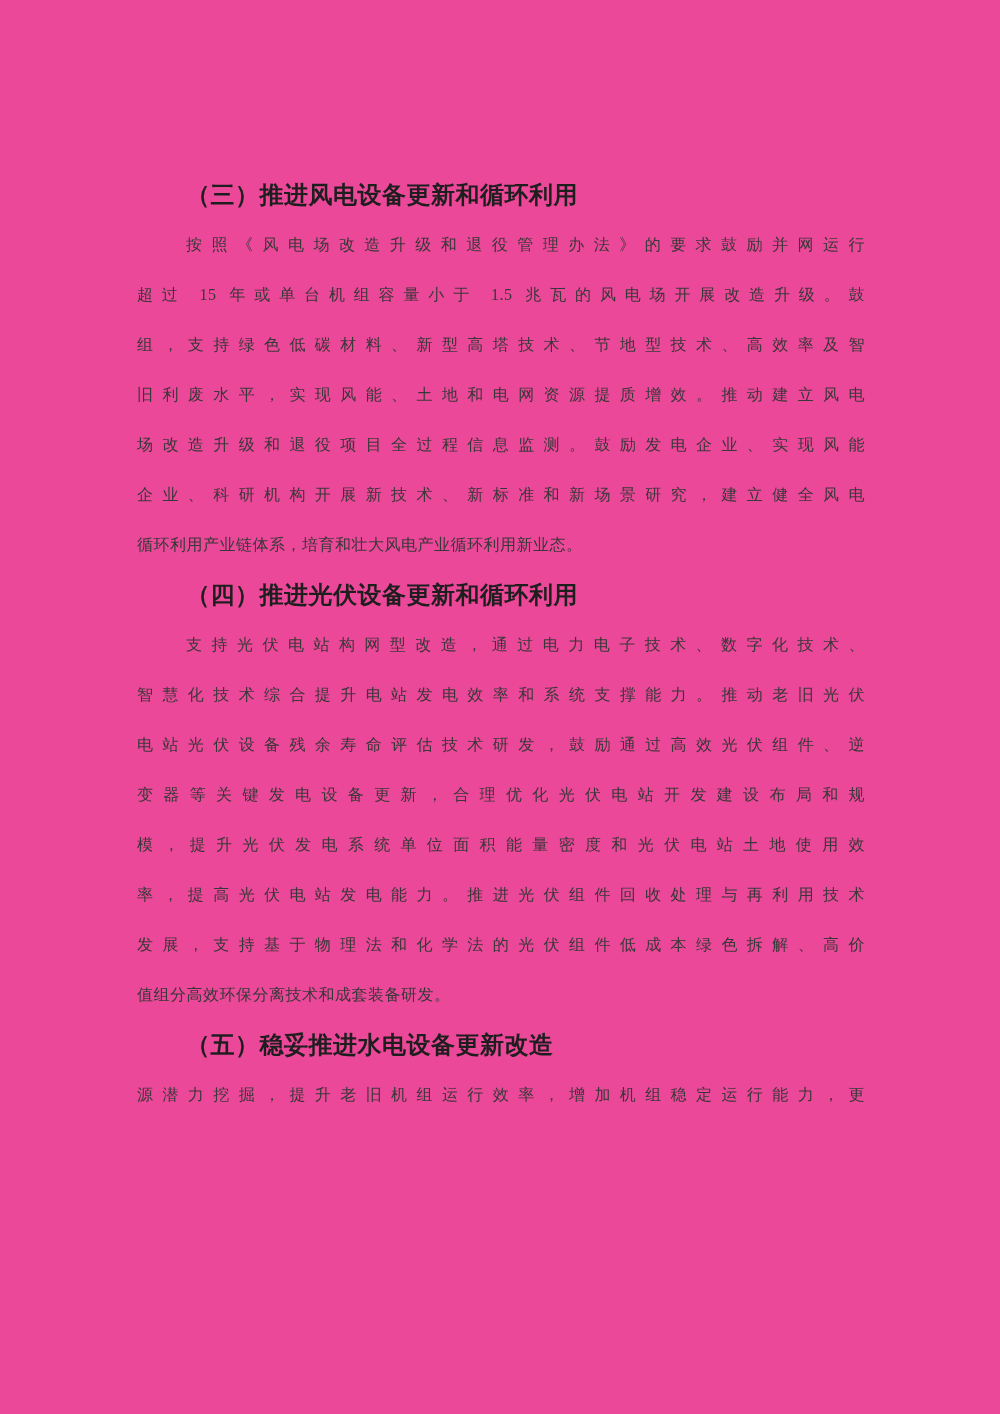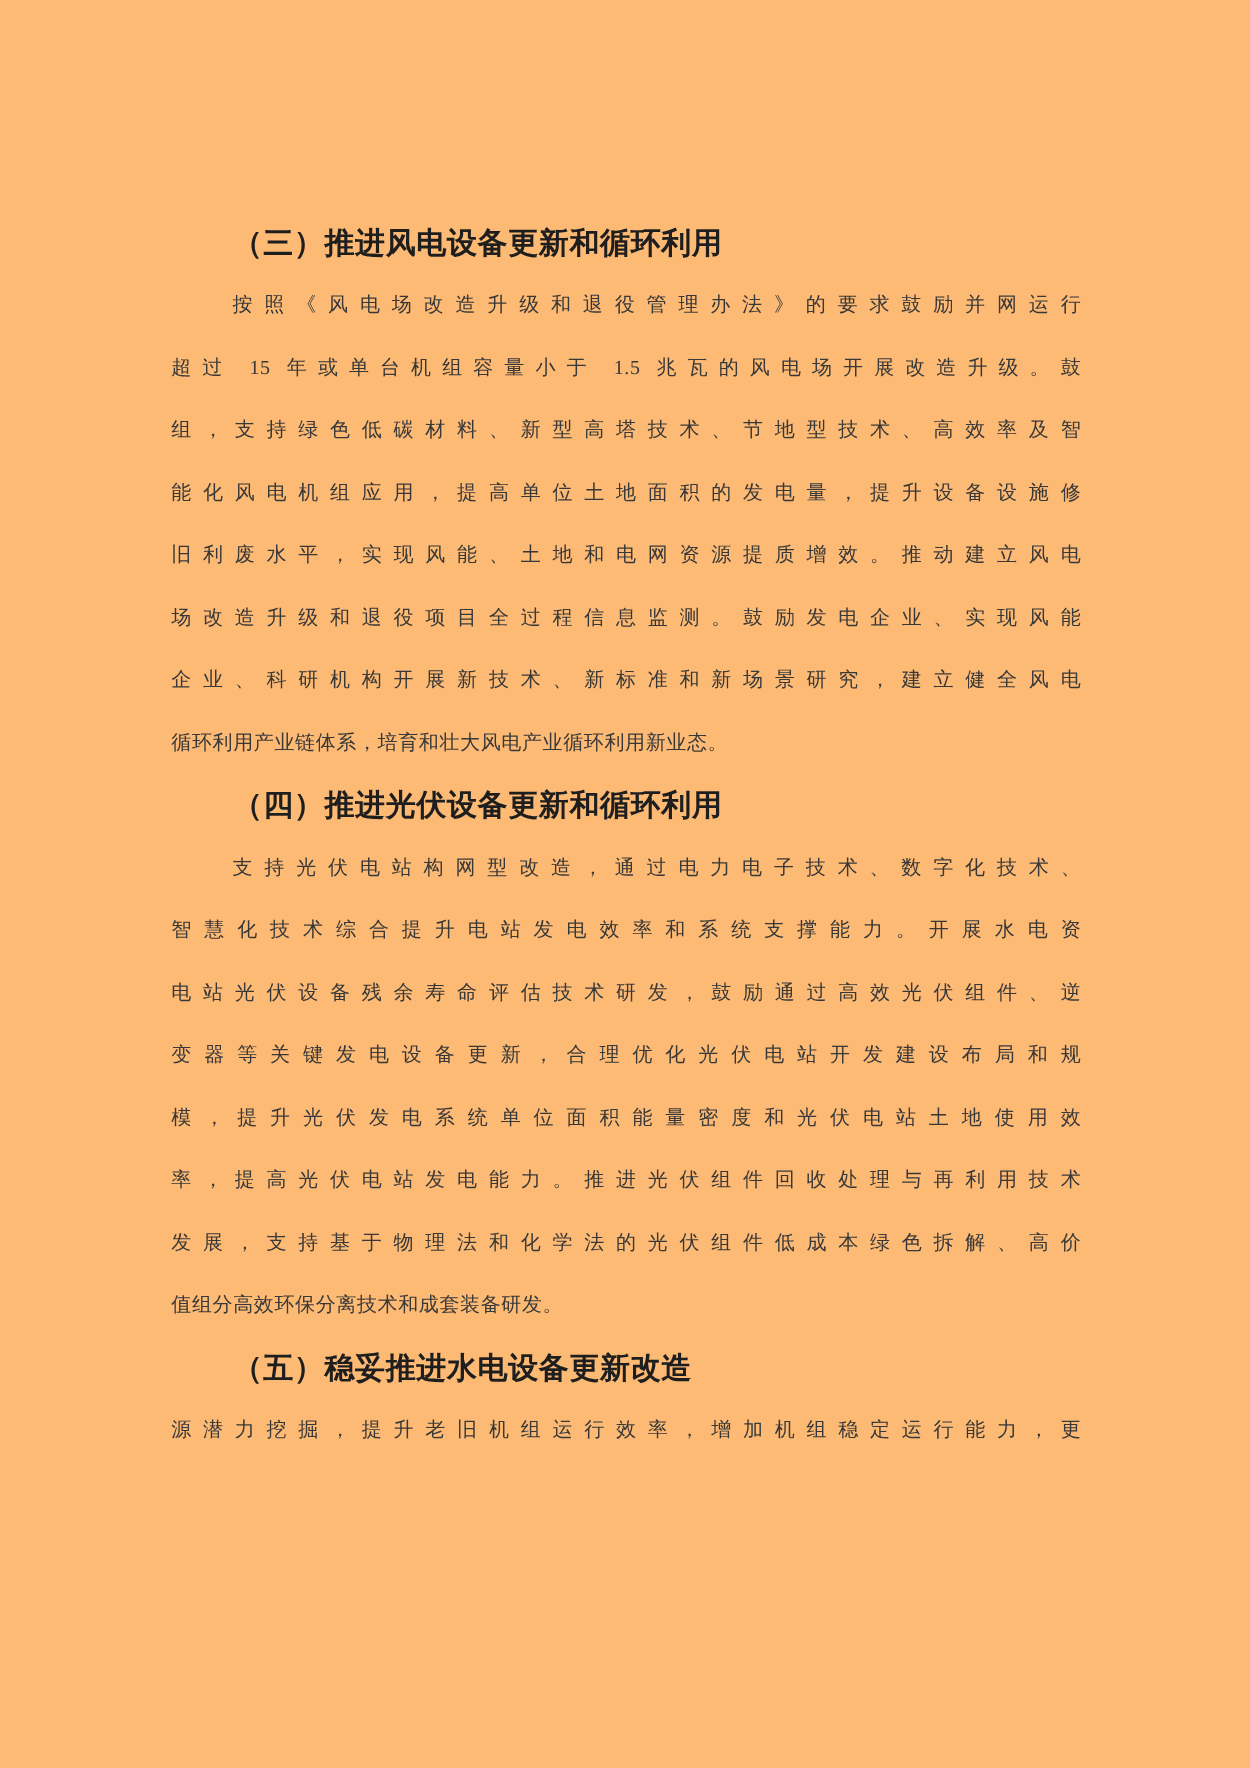--- a/index.html
+++ b/index.html
@@ -5,21 +5,21 @@
   html, body {
     margin: 0;
     padding: 0;
     background: #e8e8e8;
   }
   .page {
     position: relative;
     width: 1000px;
     height: 1414px;
     margin: 0 auto;
-    background: #fdba74;
+    background: #ec4899;
     overflow: hidden;
     font-family: "Liberation Serif", "DejaVu Serif", serif;
   }
   .content {
     position: absolute;
     left: 137px;
     top: 170px;
     width: 728px;
   }
   .line {
@@ -49,29 +49,28 @@
 </head>
 <body>
 
 <div class="page">
   <div class="content">
 
     <h2 class="heading">（三）推进风电设备更新和循环利用</h2>
     <div class="line full indent">按照《风电场改造升级和退役管理办法》的要求鼓励并网运行</div>
     <div class="line full">超过 15 年或单台机组容量小于 1.5 兆瓦的风电场开展改造升级。鼓</div>
     <div class="line full">组，支持绿色低碳材料、新型高塔技术、节地型技术、高效率及智</div>
-    <div class="line full">能化风电机组应用，提高单位土地面积的发电量，提升设备设施修</div>
     <div class="line full">旧利废水平，实现风能、土地和电网资源提质增效。推动建立风电</div>
     <div class="line full">场改造升级和退役项目全过程信息监测。鼓励发电企业、实现风能</div>
     <div class="line full">企业、科研机构开展新技术、新标准和新场景研究，建立健全风电</div>
     <div class="line">循环利用产业链体系，培育和壮大风电产业循环利用新业态。</div>
 
     <h2 class="heading">（四）推进光伏设备更新和循环利用</h2>
     <div class="line full indent">支持光伏电站构网型改造，通过电力电子技术、数字化技术、</div>
-    <div class="line full">智慧化技术综合提升电站发电效率和系统支撑能力。开展水电资</div>
+    <div class="line full">智慧化技术综合提升电站发电效率和系统支撑能力。推动老旧光伏</div>
     <div class="line full">电站光伏设备残余寿命评估技术研发，鼓励通过高效光伏组件、逆</div>
     <div class="line full">变器等关键发电设备更新，合理优化光伏电站开发建设布局和规</div>
     <div class="line full">模，提升光伏发电系统单位面积能量密度和光伏电站土地使用效</div>
     <div class="line full">率，提高光伏电站发电能力。推进光伏组件回收处理与再利用技术</div>
     <div class="line full">发展，支持基于物理法和化学法的光伏组件低成本绿色拆解、高价</div>
     <div class="line">值组分高效环保分离技术和成套装备研发。</div>
 
     <h2 class="heading">（五）稳妥推进水电设备更新改造</h2>
     <div class="line full">源潜力挖掘，提升老旧机组运行效率，增加机组稳定运行能力，更</div>
 

